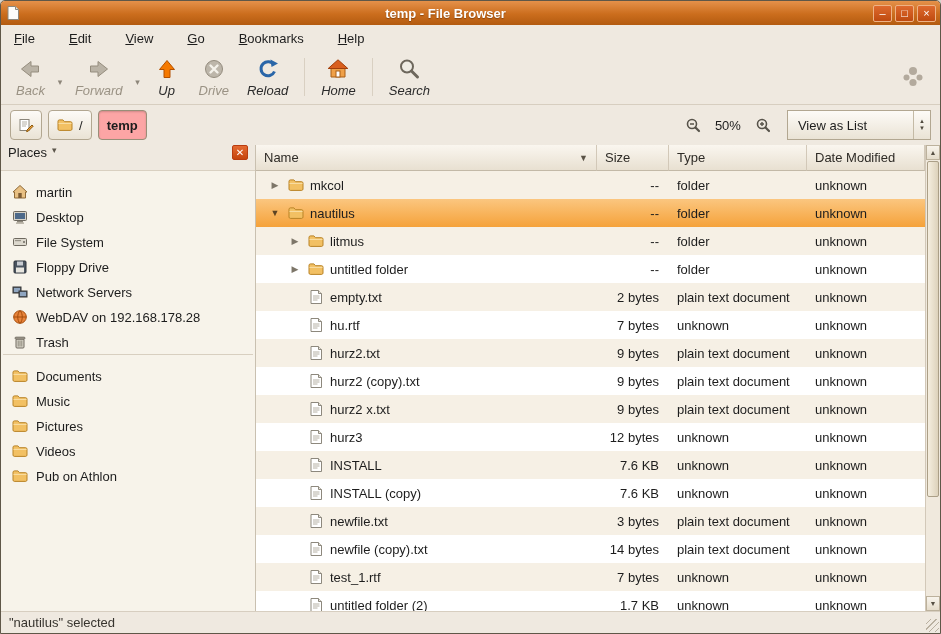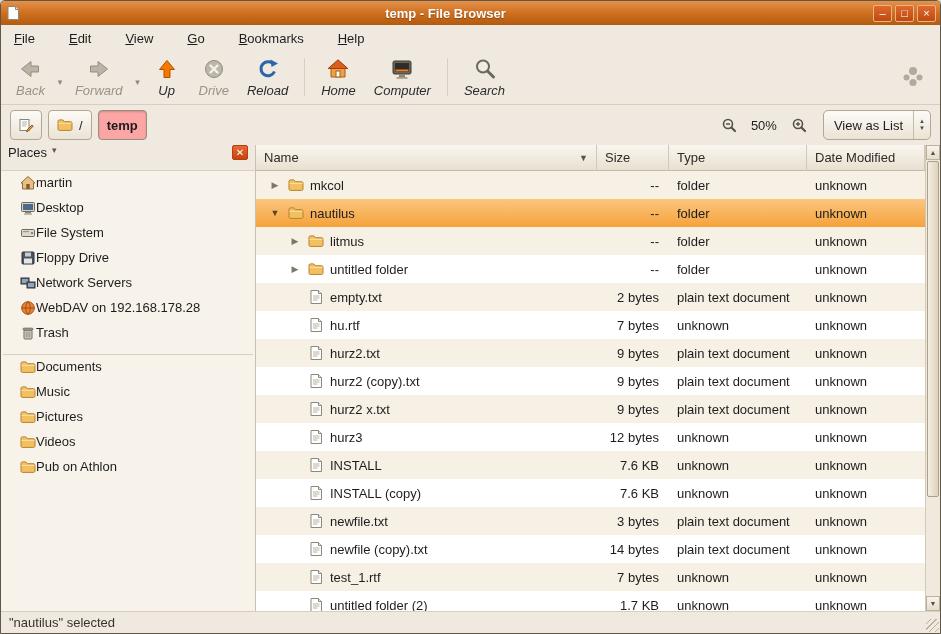--- a/index.html
+++ b/index.html
@@ -40,37 +40,37 @@
   .locationbar{height:40px;flex:0 0 40px;display:flex;align-items:center;gap:6px;padding:4px 9px;}
   .lb-btn{height:30px;display:flex;align-items:center;gap:6px;padding:0 8px;
     border:1px solid #b2a791;border-radius:4px;background:linear-gradient(#fdfbf7,#eae3d5);}
   .lb-btn.icon-only{padding:0 7px;}
   .lb-btn.pressed{background:#fca5a5;border-color:#998e78;font-weight:bold;
     box-shadow:inset 0 1px 2px rgba(0,0,0,.18);}
   .icon16{width:16px;height:16px;display:inline-flex;}
   .lb-spring{flex:1;}
   .zoom-btn{width:24px;height:24px;display:flex;align-items:center;justify-content:center;border-radius:3px;}
   .zoom-label{min-width:34px;text-align:center;}
-  .view-combo{height:30px;display:flex;align-items:stretch;border:1px solid #b2a791;border-radius:5px;
-    background:linear-gradient(#fdfbf7,#eae3d5);margin-left:6px;}
+  .view-combo{height:30px;display:flex;align-items:stretch;border:1px solid #b2a791;border-radius:0;
+    background:linear-gradient(#fdfbf7,#eae3d5);margin-left:6px;gap:36px;}
   .combo-label{display:flex;align-items:center;padding:0 10px;min-width:88px;}
   .combo-arrows{display:flex;flex-direction:column;align-items:center;justify-content:center;
     border-left:1px solid #c4baa5;padding:0 5px;font-size:6px;line-height:7px;color:#4f493e;}
   
   .main{flex:1;display:flex;min-height:0;}
   .sidebar{width:255px;flex:0 0 255px;display:flex;flex-direction:column;background:#f7f3ea;
     border-right:1px solid #c9c0b0;}
   .sidebar-header{height:26px;flex:0 0 26px;display:flex;align-items:flex-start;gap:5px;
     padding:0 7px;background:#efe9e0;border-bottom:1px solid #d9d0c1;}
   .places-caret{font-size:9px;color:#5c564b;}
   .sidebar-close{margin-left:auto;width:16px;height:15px;border:1px solid #b93c10;border-radius:2px;
     background:linear-gradient(#e56a31,#c5440d);color:#fff;font-size:10px;line-height:13px;
     text-align:center;cursor:pointer;}
   .sidebar-list{flex:1;padding-top:4px;overflow:hidden;}
-  .sp-item{height:25px;display:flex;align-items:flex-start;gap:0;padding:0 11px;margin-left:8px;}
+  .sp-item{height:25px;display:flex;align-items:flex-end;gap:8px;padding:0 11px;}
   .sp-sep{height:1px;background:#d8cfc0;margin:4px 2px;}
   
   .filearea{flex:1;display:flex;min-width:0;background:#fff;}
   .listcol{flex:1;display:flex;flex-direction:column;min-width:0;}
   .list-header{height:26px;flex:0 0 26px;display:flex;}
   .col-h{display:flex;align-items:center;padding:4px 8px;color:#2e2b26;
     background:linear-gradient(#faf6ef,#e8e0d1);border-right:1px solid #d2c8b8;border-bottom:1px solid #c3b9a7;}
   .sort-arrow{margin-left:auto;font-size:9px;color:#5a5347;padding-left:6px;}
   .cell-name{flex:1;min-width:0;}
   .cell-size{width:72px;flex:0 0 72px;}
@@ -180,32 +180,20 @@
         <div class="tb-btn">
           <span class="tb-icon">
             <svg viewBox="0 0 24 24" width="24" height="24" xmlns="http://www.w3.org/2000/svg">
               <path d="M5 11 H19 V20 H5 Z" fill="#efa048" stroke="#a85f17"></path>
               <path d="M12 2.8 L21.8 11.5 H2.2 Z" fill="#d95f1e" stroke="#a23f0a"></path>
               <rect x="10" y="14" width="4" height="6" fill="#fff" stroke="#a85f17"></rect>
             </svg>
           </span>
           <span class="tb-label">Home</span>
         </div>
-        <div class="tb-btn">
-          <span class="tb-icon">
-            <svg viewBox="0 0 24 24" width="24" height="24" xmlns="http://www.w3.org/2000/svg">
-              <rect x="3" y="4" width="18" height="13" rx="1.5" fill="#6b655c" stroke="#3f3a33"></rect>
-              <rect x="5" y="6" width="14" height="9" fill="#2f2b26"></rect>
-              <rect x="5.5" y="12.5" width="13" height="2" fill="#e77f28"></rect>
-              <rect x="9" y="17.5" width="6" height="2.5" fill="#8a8376"></rect>
-              <rect x="6.5" y="20" width="11" height="1.8" fill="#a59d8e"></rect>
-            </svg>
-          </span>
-          <span class="tb-label">Computer</span>
-        </div>
         <span class="tb-sep"></span>
         <div class="tb-btn">
           <span class="tb-icon">
             <svg viewBox="0 0 24 24" width="24" height="24" xmlns="http://www.w3.org/2000/svg">
               <circle cx="10" cy="9.5" r="6" fill="#efece4" stroke="#6d675c" stroke-width="2"></circle>
               <line x1="14.5" y1="14" x2="20.5" y2="20" stroke="#6d675c" stroke-width="3" stroke-linecap="round"></line>
             </svg>
           </span>
           <span class="tb-label">Search</span>
         </div>

